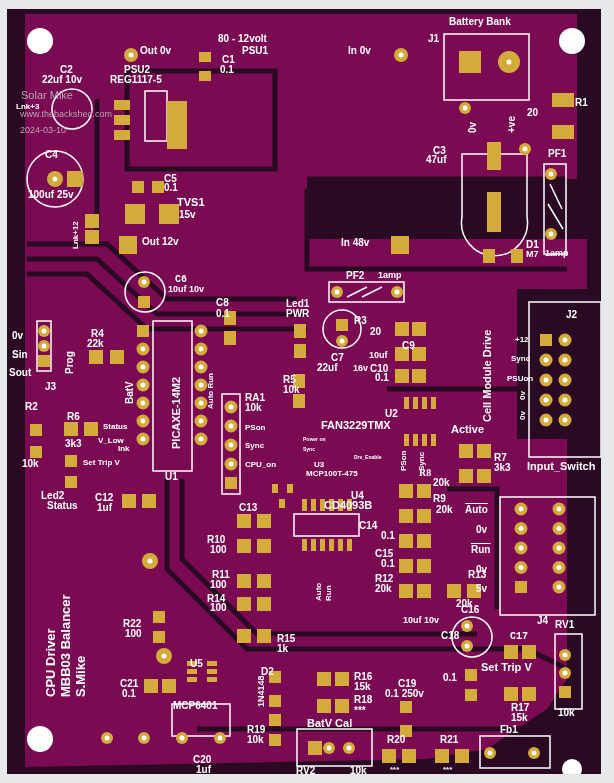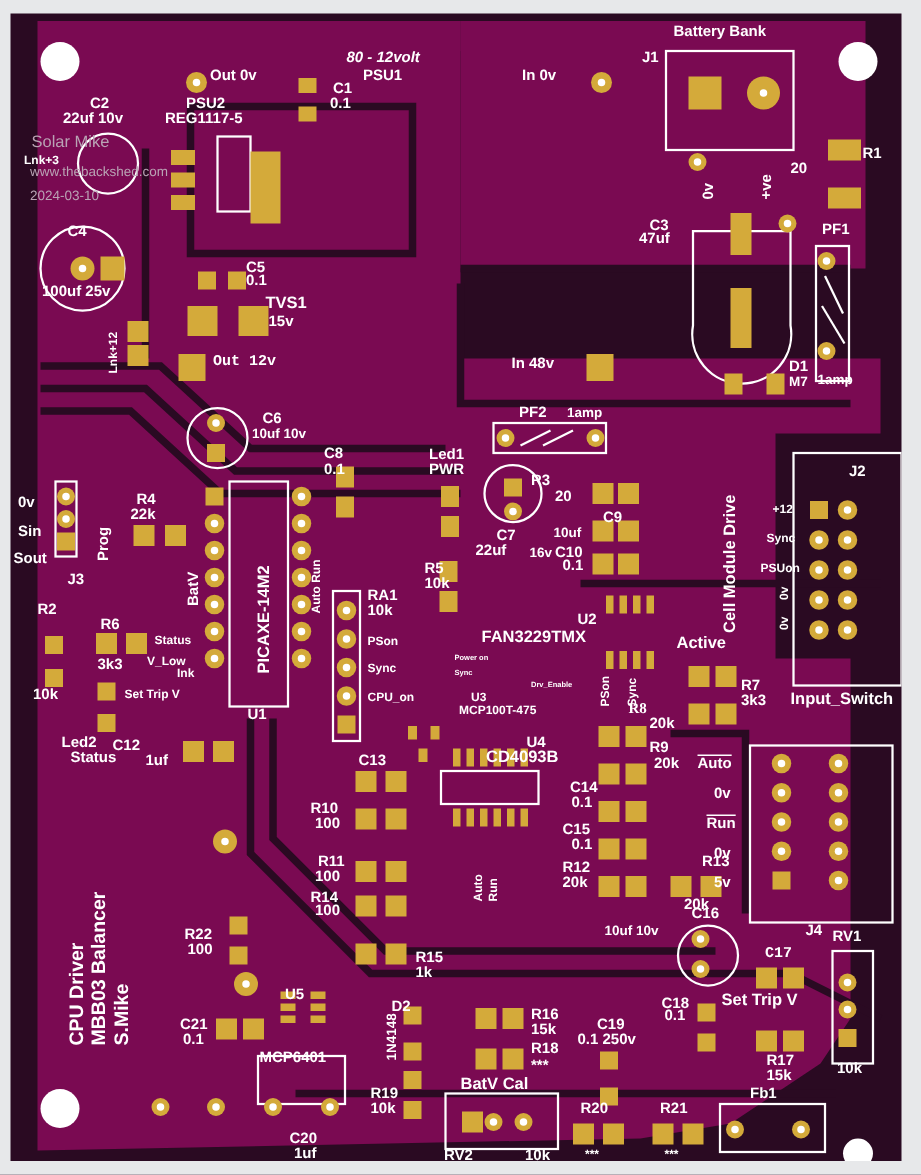--- a/index.html
+++ b/index.html
@@ -352,24 +352,24 @@
 </svg>
 
 <div class="lbl s13 vert" style="left:37px;top:688px;">CPU Driver</div>
 <div class="lbl s13 vert" style="left:52px;top:688px;">MBB03 Balancer</div>
 <div class="lbl s13 vert" style="left:67px;top:688px;">S.Mike</div>
 
 <div class="lbl s11 faint" style="left:14px;top:81px;">Solar Mike</div>
 <div class="lbl s9 faint" style="left:13px;top:101px;">www.thebackshed.com</div>
 <div class="lbl s9 faint" style="left:13px;top:117px;">2024-03-10</div>
 
-<div class="lbl s10" style="left:224px;top:25px;font-style:italic;">80 - 12volt</div>
+<div class="lbl s10" style="left:211px;top:25px;">80 - 12volt</div>
 <div class="lbl s10" style="left:235px;top:37px;">PSU1</div>
 <div class="lbl s10" style="left:133px;top:37px;">Out 0v</div>
-<div class="lbl s10" style="left:135px;top:228px;font-family:Liberation Mono, monospace;">Out 12v</div>
+<div class="lbl s10" style="left:135px;top:228px;">Out 12v</div>
 <div class="lbl s10" style="left:341px;top:37px;">In 0v</div>
 <div class="lbl s10" style="left:334px;top:229px;">In 48v</div>
 <div class="lbl s10" style="left:442px;top:8px;">Battery Bank</div>
 <div class="lbl s10" style="left:421px;top:25px;">J1</div>
 <div class="lbl s10 vert" style="left:461px;top:124px;">0v</div>
 <div class="lbl s10 vert" style="left:500px;top:124px;">+ve</div>
 <div class="lbl s10" style="left:215px;top:46px;">C1</div>
 <div class="lbl s10" style="left:213px;top:56px;">0.1</div>
 <div class="lbl s10" style="left:53px;top:56px;">C2</div>
 <div class="lbl s10" style="left:35px;top:66px;">22uf  10v</div>
@@ -386,21 +386,21 @@
 <div class="lbl s10" style="left:520px;top:89px;padding-left:48px;">R1</div>
 <div class="lbl s10" style="left:520px;top:99px;">20</div>
 <div class="lbl s10" style="left:426px;top:137px;">C3</div>
 <div class="lbl s10" style="left:419px;top:146px;">47uf</div>
 <div class="lbl s10" style="left:541px;top:140px;">PF1</div>
 <div class="lbl s9" style="left:538px;top:240px;">1amp</div>
 <div class="lbl s10" style="left:519px;top:231px;">D1</div>
 <div class="lbl s9" style="left:519px;top:241px;">M7</div>
 <div class="lbl s10" style="left:314px;top:262px;padding-left:25px;">PF2</div>
 <div class="lbl s9" style="left:371px;top:262px;">1amp</div>
-<div class="lbl s10" style="left:168px;top:266px;">C6</div>
+<div class="lbl s10" style="left:168px;top:266px;font-family:Liberation Mono, monospace;">C6</div>
 <div class="lbl s9" style="left:161px;top:276px;">10uf  10v</div>
 <div class="lbl s10" style="left:209px;top:289px;">C8</div>
 <div class="lbl s10" style="left:209px;top:300px;">0.1</div>
 <div class="lbl s10" style="left:279px;top:290px;">Led1</div>
 <div class="lbl s10" style="left:279px;top:300px;">PWR</div>
 <div class="lbl s10" style="left:347px;top:307px;">R3</div>
 <div class="lbl s10" style="left:363px;top:318px;">20</div>
 <div class="lbl s10" style="left:324px;top:344px;">C7</div>
 <div class="lbl s10" style="left:310px;top:354px;">22uf</div>
 <div class="lbl s9" style="left:346px;top:355px;">16v</div>
@@ -448,59 +448,59 @@
 <div class="lbl s8" style="left:296px;top:438px;font-size:5px;">Sync</div>
 <div class="lbl s8" style="left:347px;top:446px;font-size:5px;">Drv_Enable</div>
 <div class="lbl s8" style="left:307px;top:452px;">U3</div>
 <div class="lbl s8" style="left:299px;top:461px;">MCP100T-475</div>
 <div class="lbl s10" style="left:18px;top:393px;">R2</div>
 <div class="lbl s10" style="left:15px;top:450px;">10k</div>
 <div class="lbl s10" style="left:60px;top:403px;">R6</div>
 <div class="lbl s10" style="left:58px;top:430px;">3k3</div>
 <div class="lbl s10" style="left:34px;top:482px;text-align:right;">Led2</div>
 <div class="lbl s10" style="left:40px;top:492px;">Status</div>
-<div class="lbl s10" style="left:68px;top:484px;text-align:center;">C12</div>
+<div class="lbl s10" style="left:88px;top:484px;text-align:center;">C12</div>
 <div class="lbl s10" style="left:90px;top:494px;">1uf</div>
 <div class="lbl s10" style="left:232px;top:494px;">C13</div>
 <div class="lbl s10" style="left:200px;top:526px;">R10</div>
 <div class="lbl s10" style="left:203px;top:536px;">100</div>
 <div class="lbl s10" style="left:205px;top:561px;">R11</div>
 <div class="lbl s10" style="left:203px;top:571px;">100</div>
 <div class="lbl s10" style="left:200px;top:585px;">R14</div>
 <div class="lbl s10" style="left:203px;top:594px;">100</div>
 <div class="lbl s10" style="left:344px;top:482px;">U4</div>
 <div class="lbl s11" style="left:317px;top:491px;">CD4093B</div>
 <div class="lbl s8 vert" style="left:308px;top:592px;">Auto</div>
 <div class="lbl s8 vert" style="left:318px;top:592px;">Run</div>
 <div class="lbl s10" style="left:412px;top:459px;font-family:Liberation Serif, serif;">R8</div>
 <div class="lbl s10" style="left:426px;top:469px;">20k</div>
 <div class="lbl s10" style="left:426px;top:485px;">R9</div>
 <div class="lbl s10" style="left:429px;top:496px;">20k</div>
-<div class="lbl s10" style="left:373px;top:512px;text-align:center;">C14</div>
+<div class="lbl s10" style="left:352px;top:512px;text-align:center;">C14</div>
 <div class="lbl s10" style="left:374px;top:522px;">0.1</div>
 <div class="lbl s10" style="left:368px;top:540px;">C15</div>
 <div class="lbl s10" style="left:374px;top:550px;">0.1</div>
 <div class="lbl s10" style="left:368px;top:565px;">R12</div>
 <div class="lbl s10" style="left:368px;top:575px;">20k</div>
 <div class="lbl s10" style="left:436px;top:561px;margin-left:25px;">R13</div>
 <div class="lbl s10" style="left:449px;top:590px;">20k</div>
 <div class="lbl s11" style="left:499px;top:452px;padding-left:21px;">Input_Switch</div>
 <div class="lbl s10" style="left:458px;top:496px;text-decoration:overline;">Auto</div>
 <div class="lbl s10" style="left:469px;top:516px;">0v</div>
 <div class="lbl s10" style="left:464px;top:536px;text-decoration:overline;">Run</div>
 <div class="lbl s10" style="left:469px;top:556px;">0v</div>
 <div class="lbl s10" style="left:469px;top:575px;">5v</div>
 <div class="lbl s10" style="left:530px;top:607px;">J4</div>
 <div class="lbl s10" style="left:454px;top:596px;">C16</div>
 <div class="lbl s9" style="left:396px;top:607px;">10uf  10v</div>
 <div class="lbl s10" style="left:548px;top:611px;">RV1</div>
 <div class="lbl s10" style="left:551px;top:699px;">10k</div>
 <div class="lbl s10" style="left:503px;top:623px;font-family:Liberation Mono, monospace;">C17</div>
 <div class="lbl s11" style="left:474px;top:653px;">Set Trip V</div>
-<div class="lbl s10" style="left:434px;top:656px;">C18</div>
+<div class="lbl s10" style="left:434px;top:622px;">C18</div>
 <div class="lbl s10" style="left:436px;top:664px;">0.1</div>
 <div class="lbl s10" style="left:504px;top:694px;">R17</div>
 <div class="lbl s10" style="left:504px;top:704px;">15k</div>
 <div class="lbl s10" style="left:270px;top:625px;">R15</div>
 <div class="lbl s10" style="left:270px;top:635px;">1k</div>
 <div class="lbl s10" style="left:116px;top:610px;">R22</div>
 <div class="lbl s10" style="left:118px;top:620px;">100</div>
 <div class="lbl s10" style="left:183px;top:650px;">U5</div>
 <div class="lbl s10" style="left:166px;top:692px;">MCP6401</div>
 <div class="lbl s10" style="left:113px;top:670px;">C21</div>

